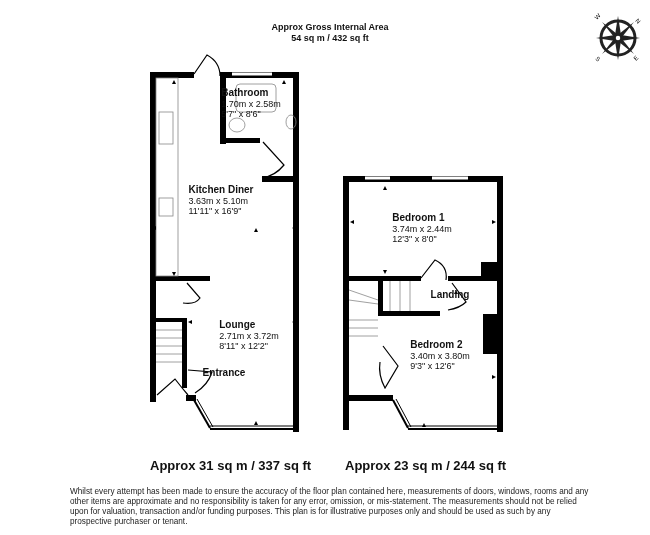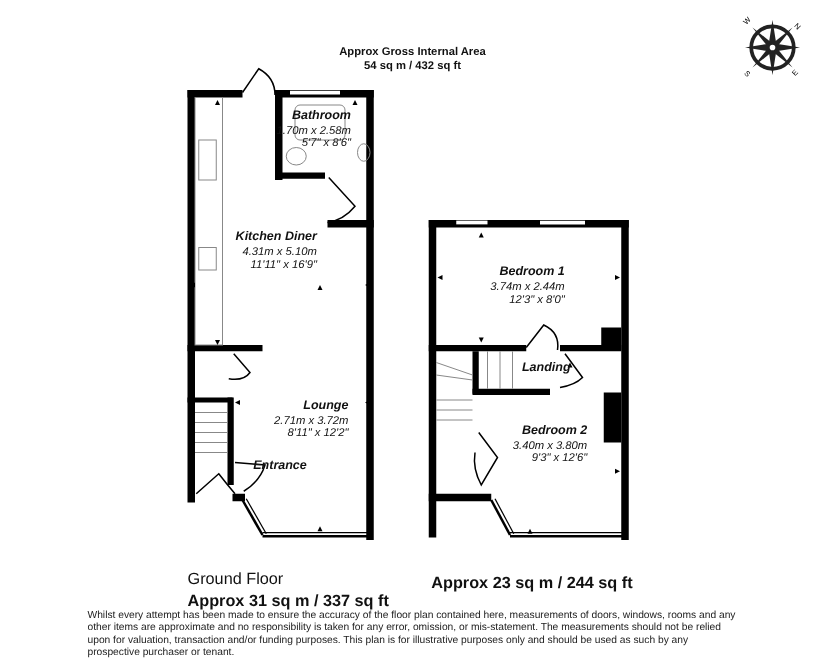--- a/index.html
+++ b/index.html
@@ -1,21 +1,21 @@
 <!DOCTYPE html>
 <html><head>
 <meta charset="utf-8">
 <style>
   html, body { margin: 0; padding: 0; background: #ffffff; }
   body { width: 650px; height: 535px; position: relative; overflow: hidden; font-family: "Liberation Sans", sans-serif; color: #111; }
   .abs { position: absolute; }
-  .gia { left: 230px; top: 36px; width: 200px; text-align: center; font-weight: bold; font-size: 9px; line-height: 11px; }
+  .gia { left: 230px; top: 22px; width: 200px; text-align: center; font-weight: bold; font-size: 9px; line-height: 11px; }
   .compass { left: 590px; top: 10px; width: 56px; height: 56px; }
   svg.plan { position: absolute; left: 0; top: 0; }
-  .room-label { position: absolute; text-align: right; font-size: 9px; line-height: 10.5px; white-space: nowrap; transform: translateX(-50%); font-style: italic; }
+  .room-label { position: absolute; text-align: left; font-size: 9px; line-height: 10.5px; white-space: nowrap; transform: translateX(-50%); }
   .room-label .name { font-weight: bold; font-size: 10px; }
   .floor-title { font-size: 13px; }
   .floor-area { font-size: 13px; font-weight: bold; margin-top: 3px; }
   .disclaimer { left: 70px; top: 487px; width: 520px; text-align: left; font-size: 8.2px; line-height: 10px; color: #222; }
 </style>
 </head>
 <body>
 
 <div class="abs gia">
   <div>Approx Gross Internal Area</div>
@@ -147,47 +147,46 @@
   </g>
 </svg>
 
 <div class="room-label" style="left:251px; top:88px;">
   <div class="name">Bathroom</div>
   <div>1.70m x 2.58m</div>
   <div>5'7" x 8'6"</div>
 </div>
 <div class="room-label" style="left:221px; top:185px;">
   <div class="name">Kitchen Diner</div>
-  <div>4.31m x 5.10m</div>
+  <div>3.63m x 5.10m</div>
   <div>11'11" x 16'9"</div>
 </div>
 <div class="room-label" style="left:249px; top:320px;">
   <div class="name">Lounge</div>
   <div>2.71m x 3.72m</div>
   <div>8'11" x 12'2"</div>
 </div>
 <div class="room-label" style="left:178px; top:368px;margin-left:46px;">
   <div class="name">Entrance</div>
 </div>
 
 <div class="room-label" style="left:422px; top:213px;">
   <div class="name">Bedroom 1</div>
   <div>3.74m x 2.44m</div>
   <div>12'3" x 8'0"</div>
 </div>
-<div class="room-label" style="left:437px; top:290px;">
+<div class="room-label" style="left:450px; top:290px;">
   <div class="name">Landing</div>
 </div>
 <div class="room-label" style="left:440px; top:340px;">
   <div class="name">Bedroom 2</div>
   <div>3.40m x 3.80m</div>
   <div>9'3" x 12'6"</div>
 </div>
 
 <div class="abs" style="left:150px; top:455px;">
-  <div class="floor-title">Ground Floor</div>
   <div class="floor-area">Approx 31 sq m / 337 sq ft</div>
 </div>
 <div class="abs" style="left:345px; top:455px;">
   <div class="floor-area">Approx 23 sq m / 244 sq ft</div>
 </div>
 
 <div class="abs disclaimer">Whilst every attempt has been made to ensure the accuracy of the floor plan contained here, measurements of doors, windows, rooms and any other items are approximate and no responsibility is taken for any error, omission, or mis-statement. The measurements should not be relied upon for valuation, transaction and/or funding purposes. This plan is for illustrative purposes only and should be used as such by any prospective purchaser or tenant.</div>
 
 </body></html>

